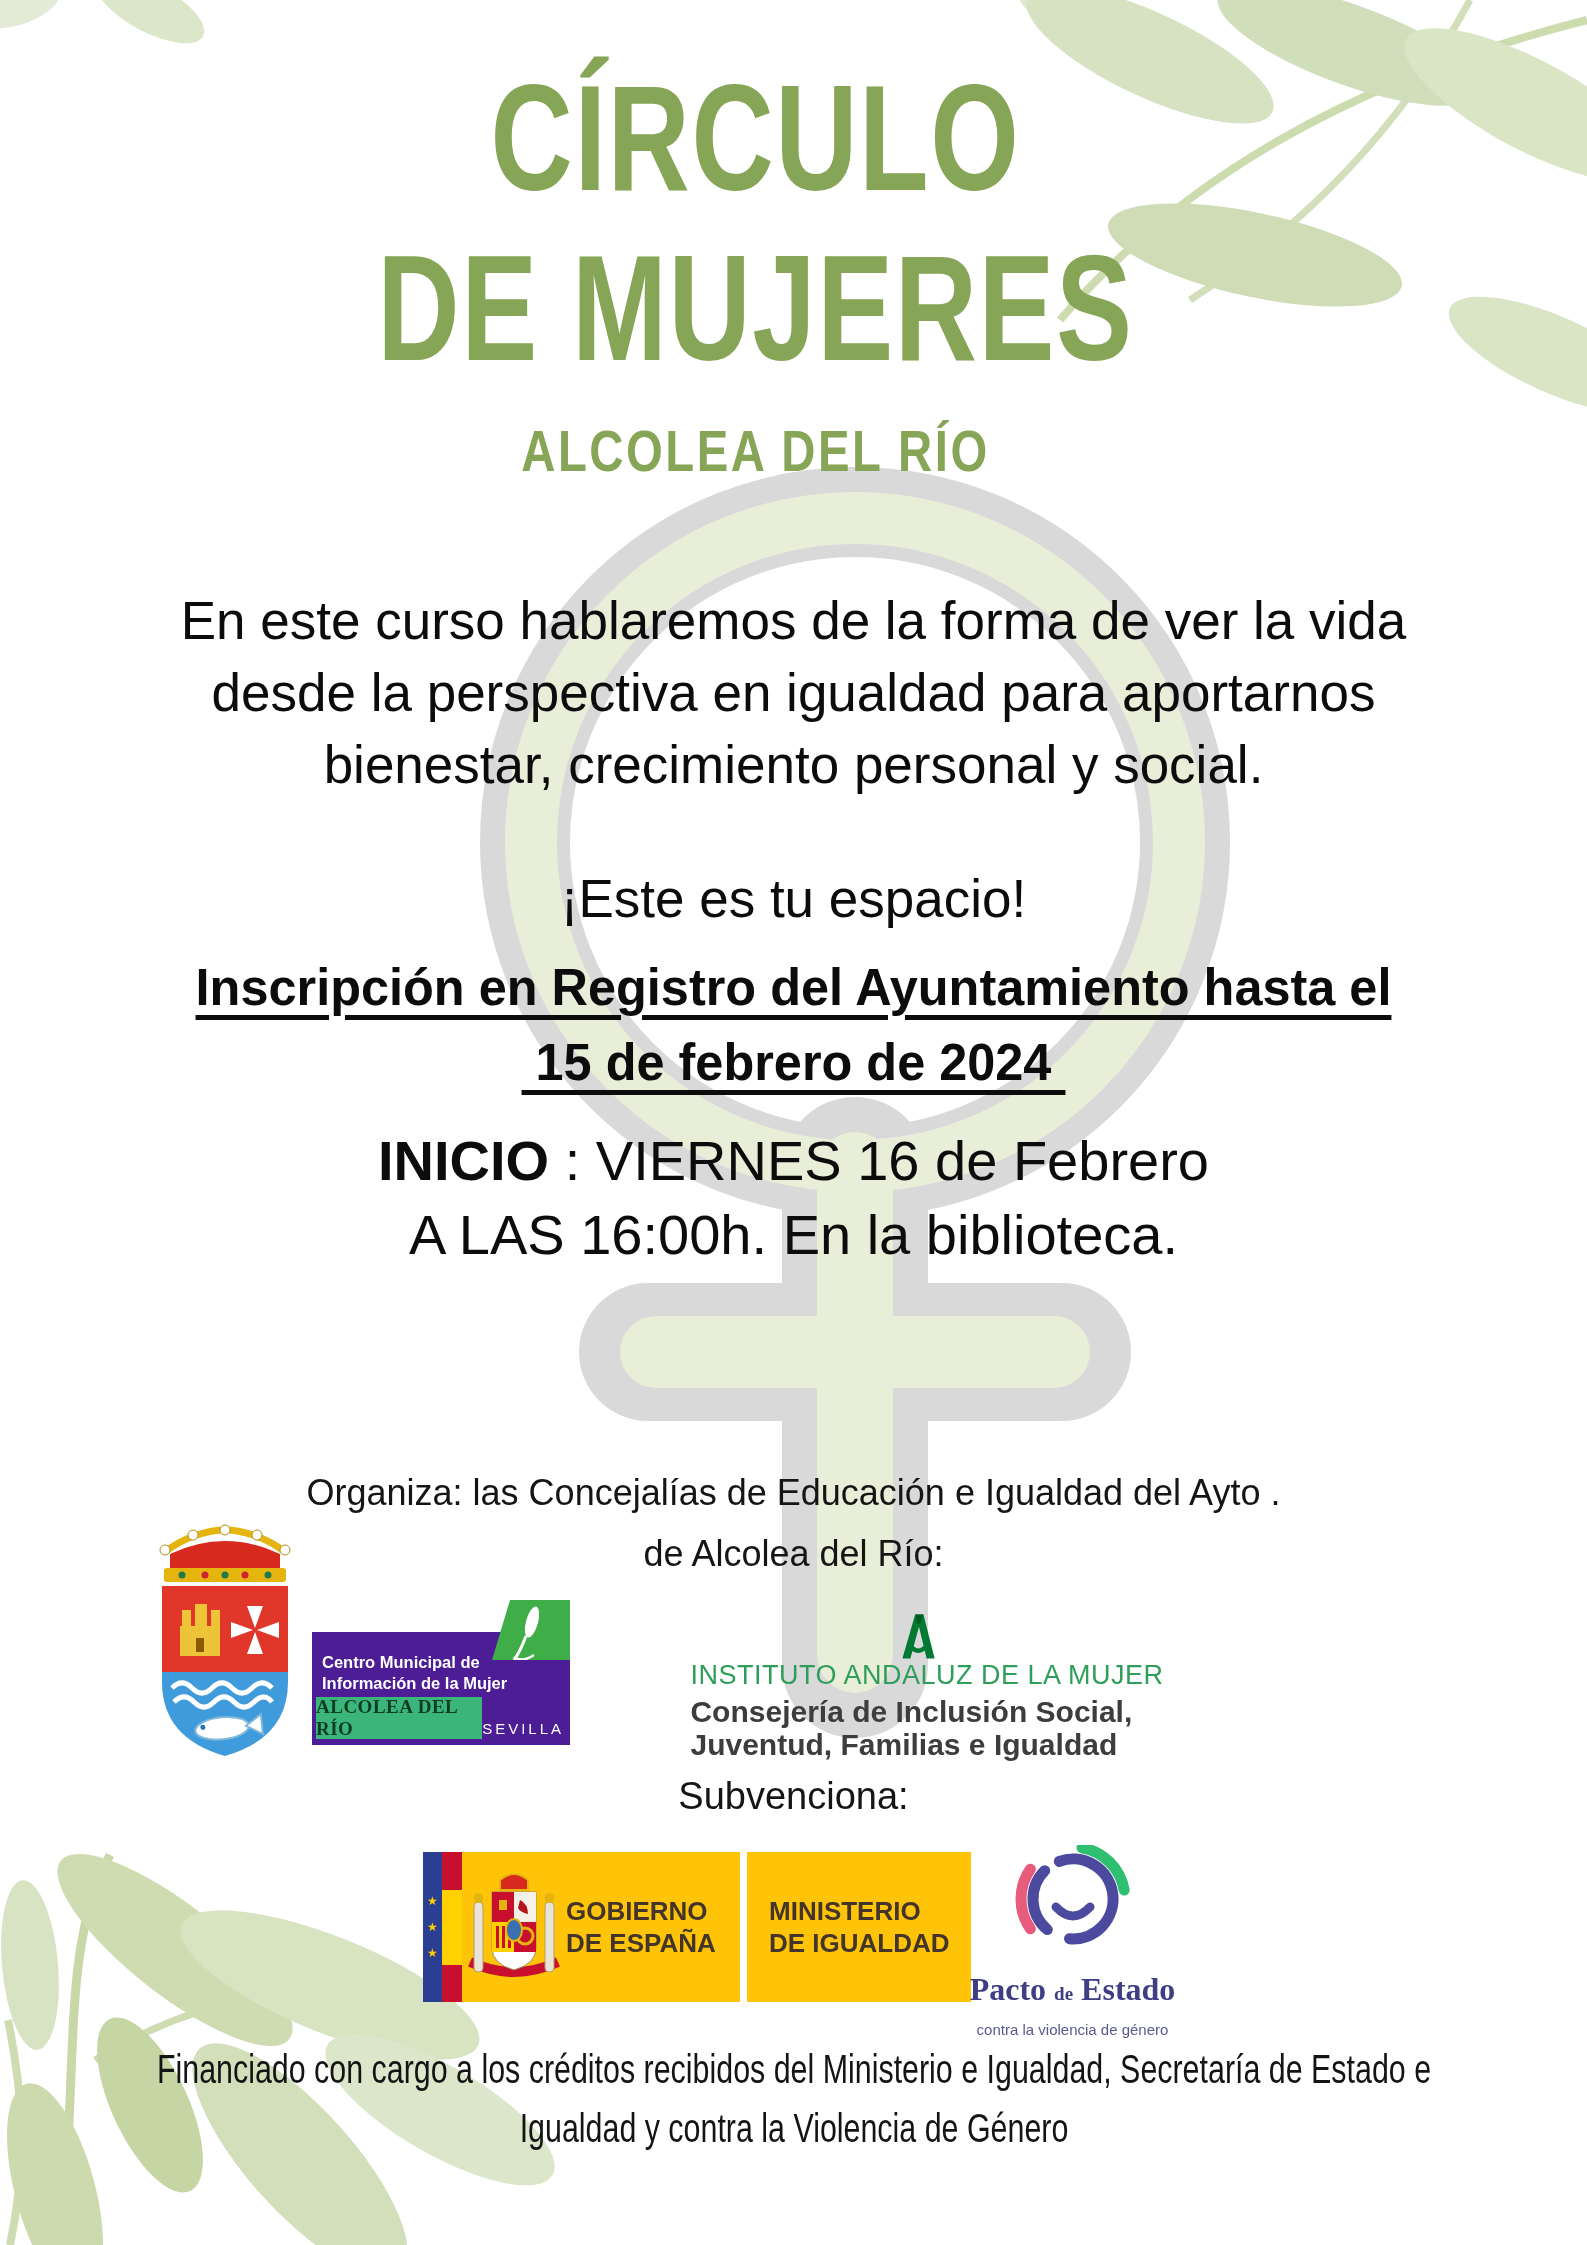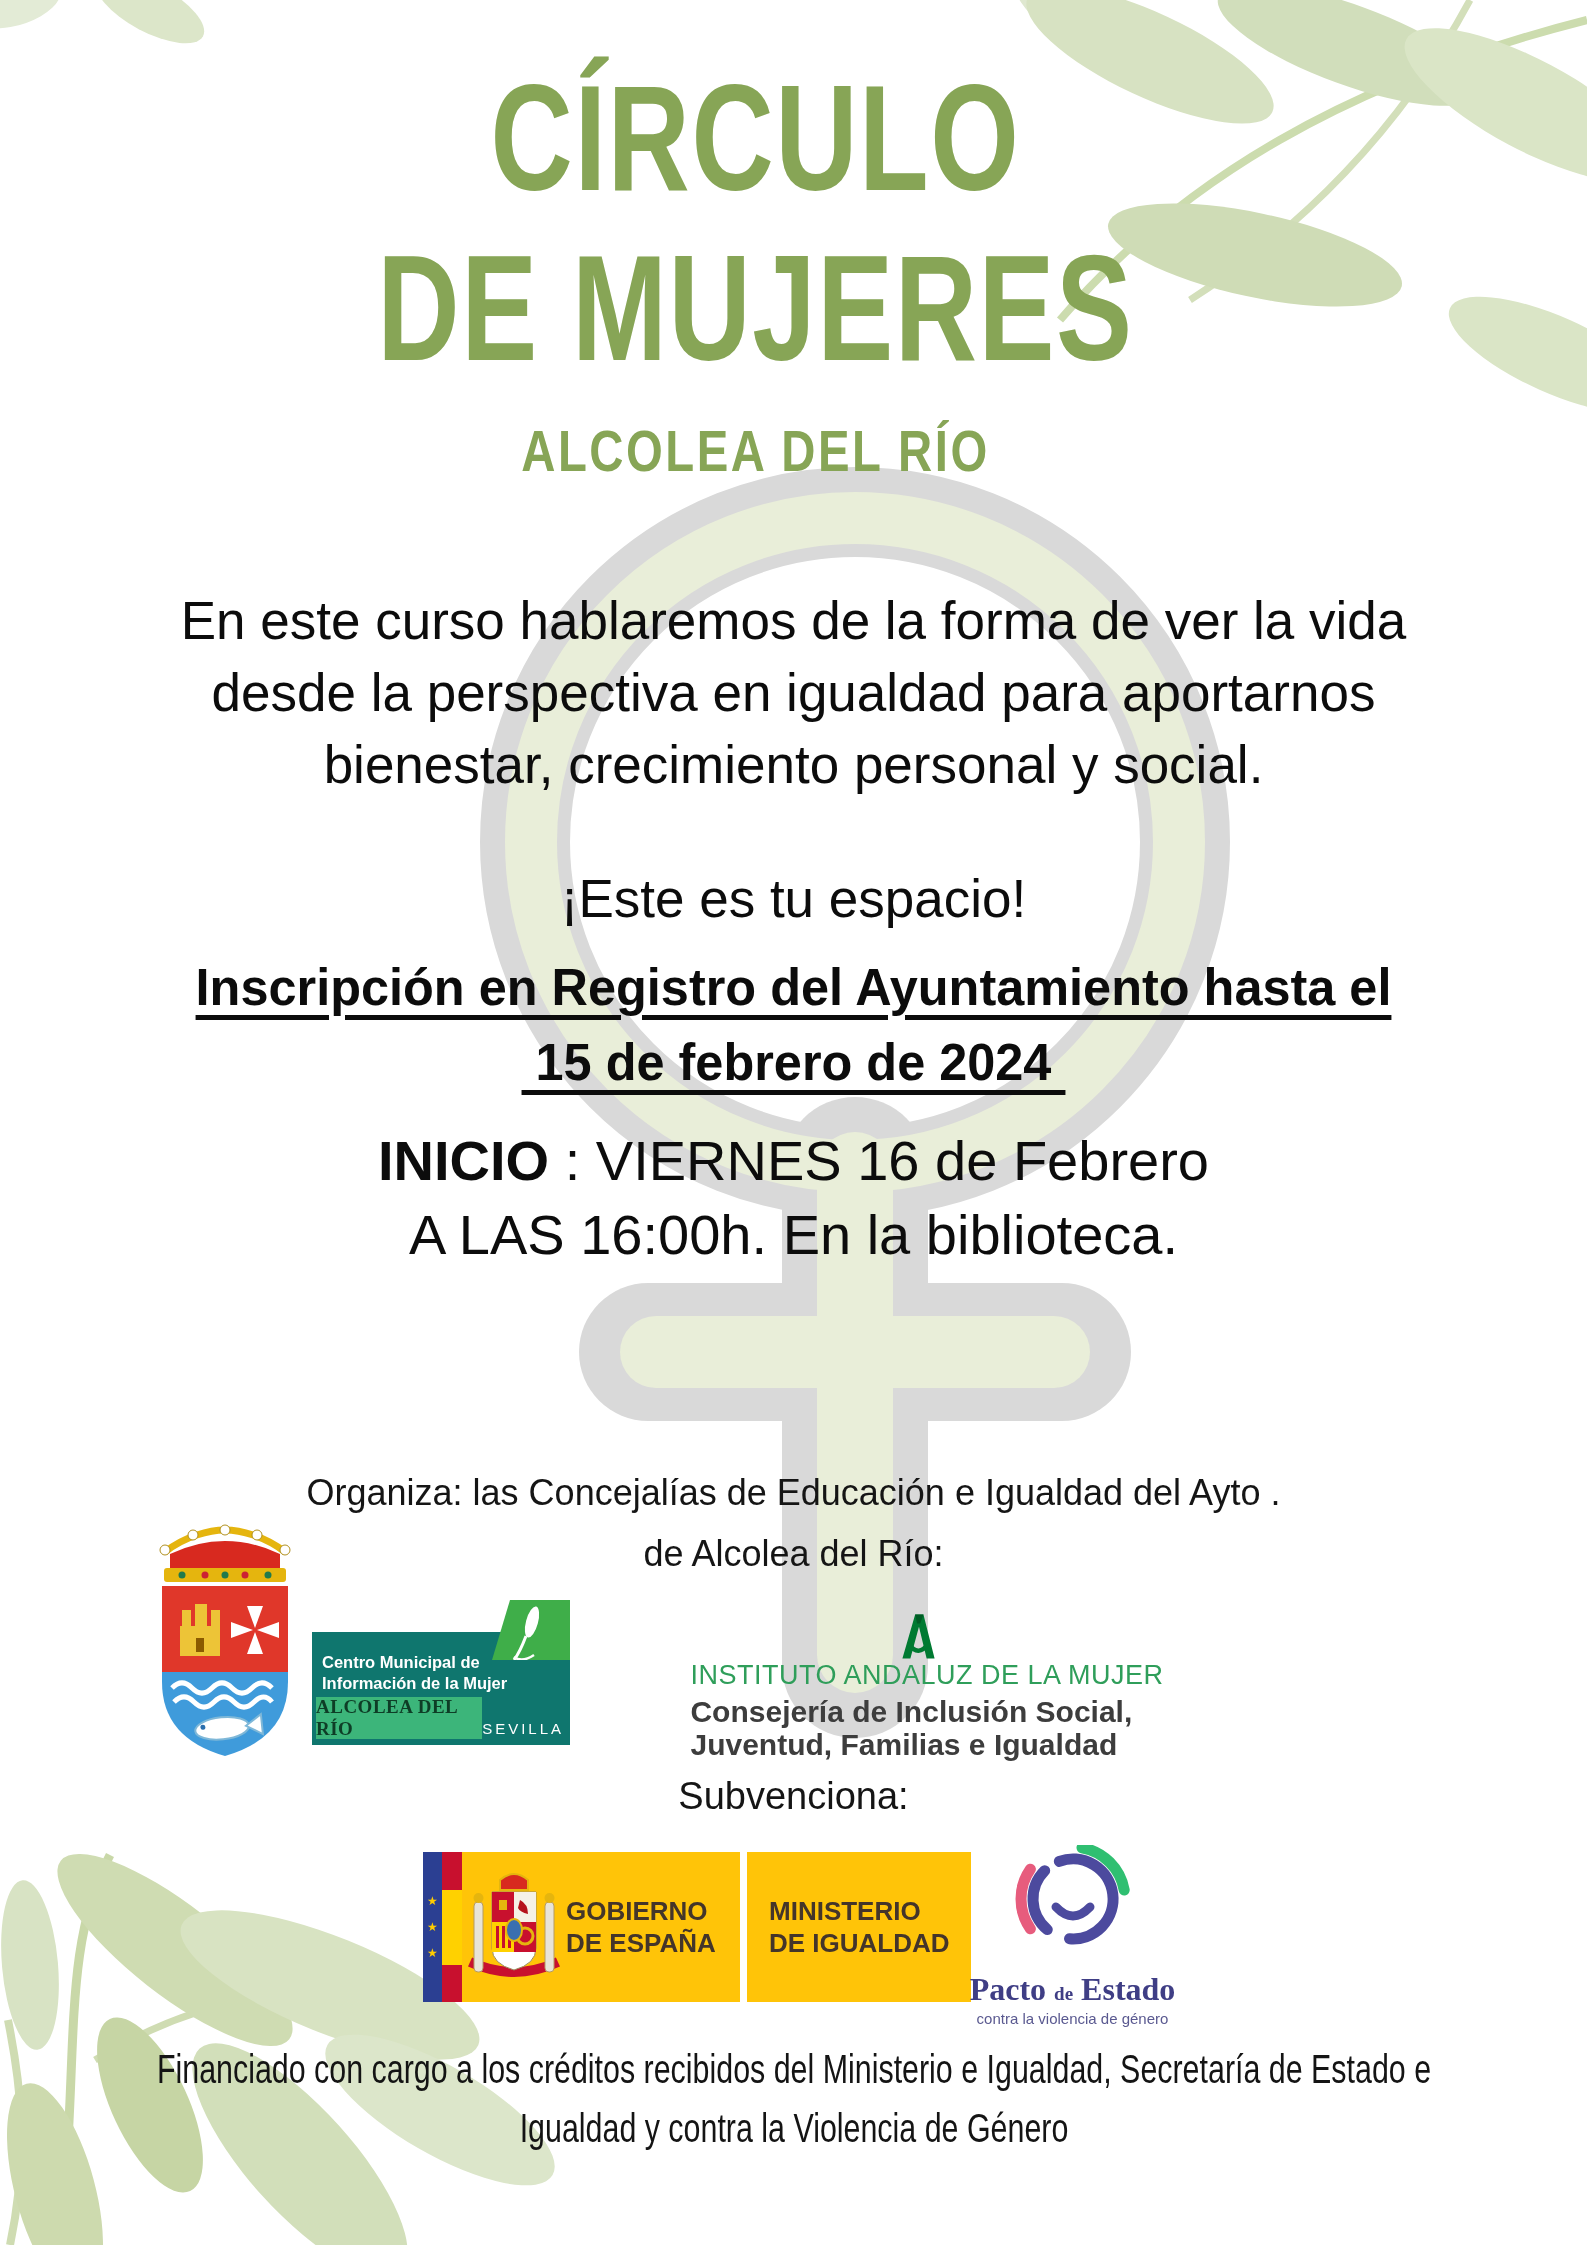--- a/index.html
+++ b/index.html
@@ -37,21 +37,21 @@
   .inscription span{display:block;white-space:nowrap;text-decoration:underline;
     text-decoration-thickness:5px;text-underline-offset:10px;}
   .inicio{top:1124px;font-size:56px;line-height:1.32;}
   .organiza{top:1462px;font-size:36px;line-height:1.7;color:#151515;}
   .subvenciona{top:1775px;font-size:38px;color:#151515;}
   .footer{top:2040px;left:50%;width:2100px;margin-left:-1050px;text-align:center;
     font-size:40px;line-height:1.48;white-space:pre-line;color:#141414;
     transform:scaleX(.76);transform-origin:center;}
 
   
-  .cmim{left:312px;top:1632px;width:258px;height:113px;background:#0f766e;}
+  .cmim{left:312px;top:1632px;width:258px;height:113px;background:#4c1d95;}
   .cmim-name{position:absolute;left:10px;top:20px;color:#fff;font-weight:bold;
     font-size:16.5px;line-height:1.3;}
   .cmim-town{position:absolute;left:4px;bottom:6px;width:166px;height:42px;
     background:#3cb57a;display:flex;align-items:center;justify-content:center;
     font-family:"Liberation Serif",serif;font-weight:bold;font-size:19px;
     color:#0e3d26;letter-spacing:.5px;}
   .cmim-prov{position:absolute;right:6px;bottom:8px;color:#fff;font-size:15px;
     letter-spacing:3px;}
   .cmim-penta{position:absolute;right:0;top:-32px;}
 
@@ -75,21 +75,21 @@
   .min{left:747px;top:1852px;width:224px;height:150px;background:#ffc408;
     display:flex;flex-direction:column;justify-content:center;padding-left:22px;
     box-sizing:border-box;font-size:26px;font-weight:bold;color:#44352a;line-height:1.25;}
 
   
   .pacto{left:960px;top:1845px;width:225px;display:flex;flex-direction:column;
     align-items:center;}
   .pacto-title{font-family:"Liberation Serif",serif;font-weight:bold;
     font-size:32px;color:#3f3e85;margin-top:14px;white-space:nowrap;}
   .pacto-title .de{font-size:19px;}
-  .pacto-sub{font-size:15px;color:#5a5990;margin-top:2px;white-space:nowrap;}
+  .pacto-sub{font-size:15px;color:#5a5990;margin-top:13px;white-space:nowrap;}
 </style>
 </head>
 <body>
 
 <div class="poster">
 
   <svg class="abs" style="left:0;top:0;" width="1587" height="2245" viewBox="0 0 1587 2245">
 
     <g>
       <path d="M1587,20 C1350,80 1180,180 1060,320" stroke="#ccdcae" stroke-width="8" fill="none"></path>

